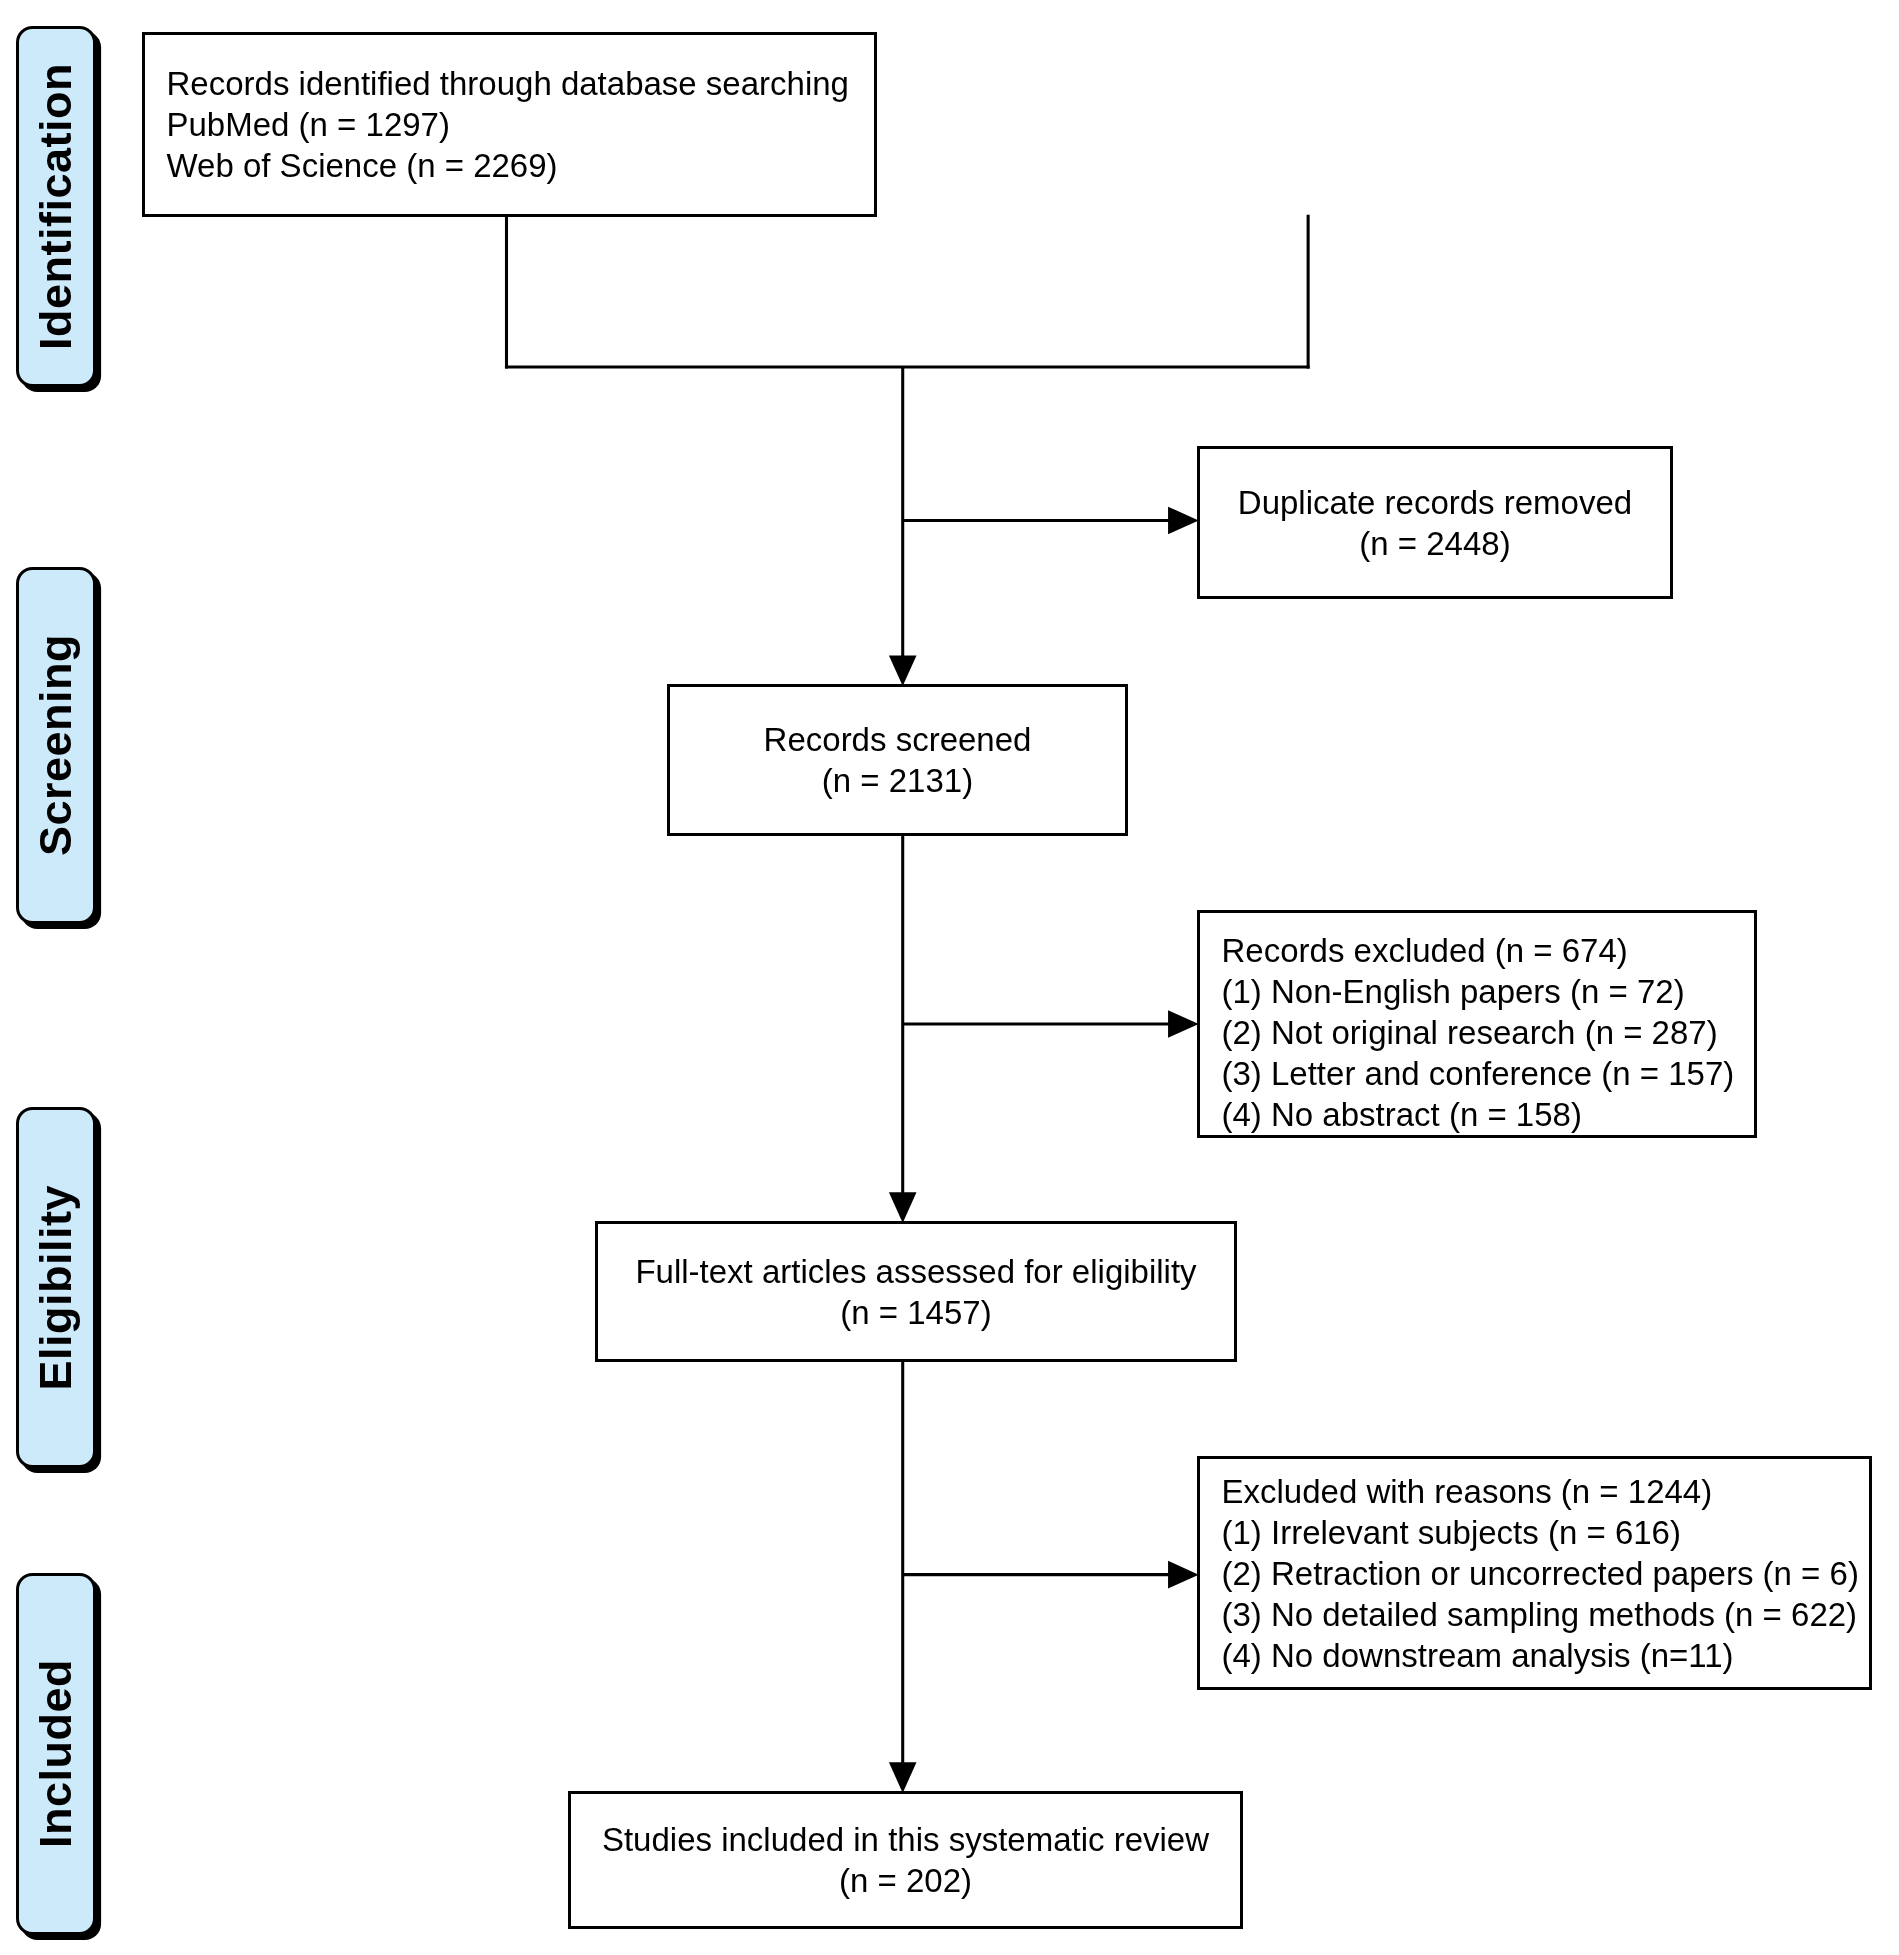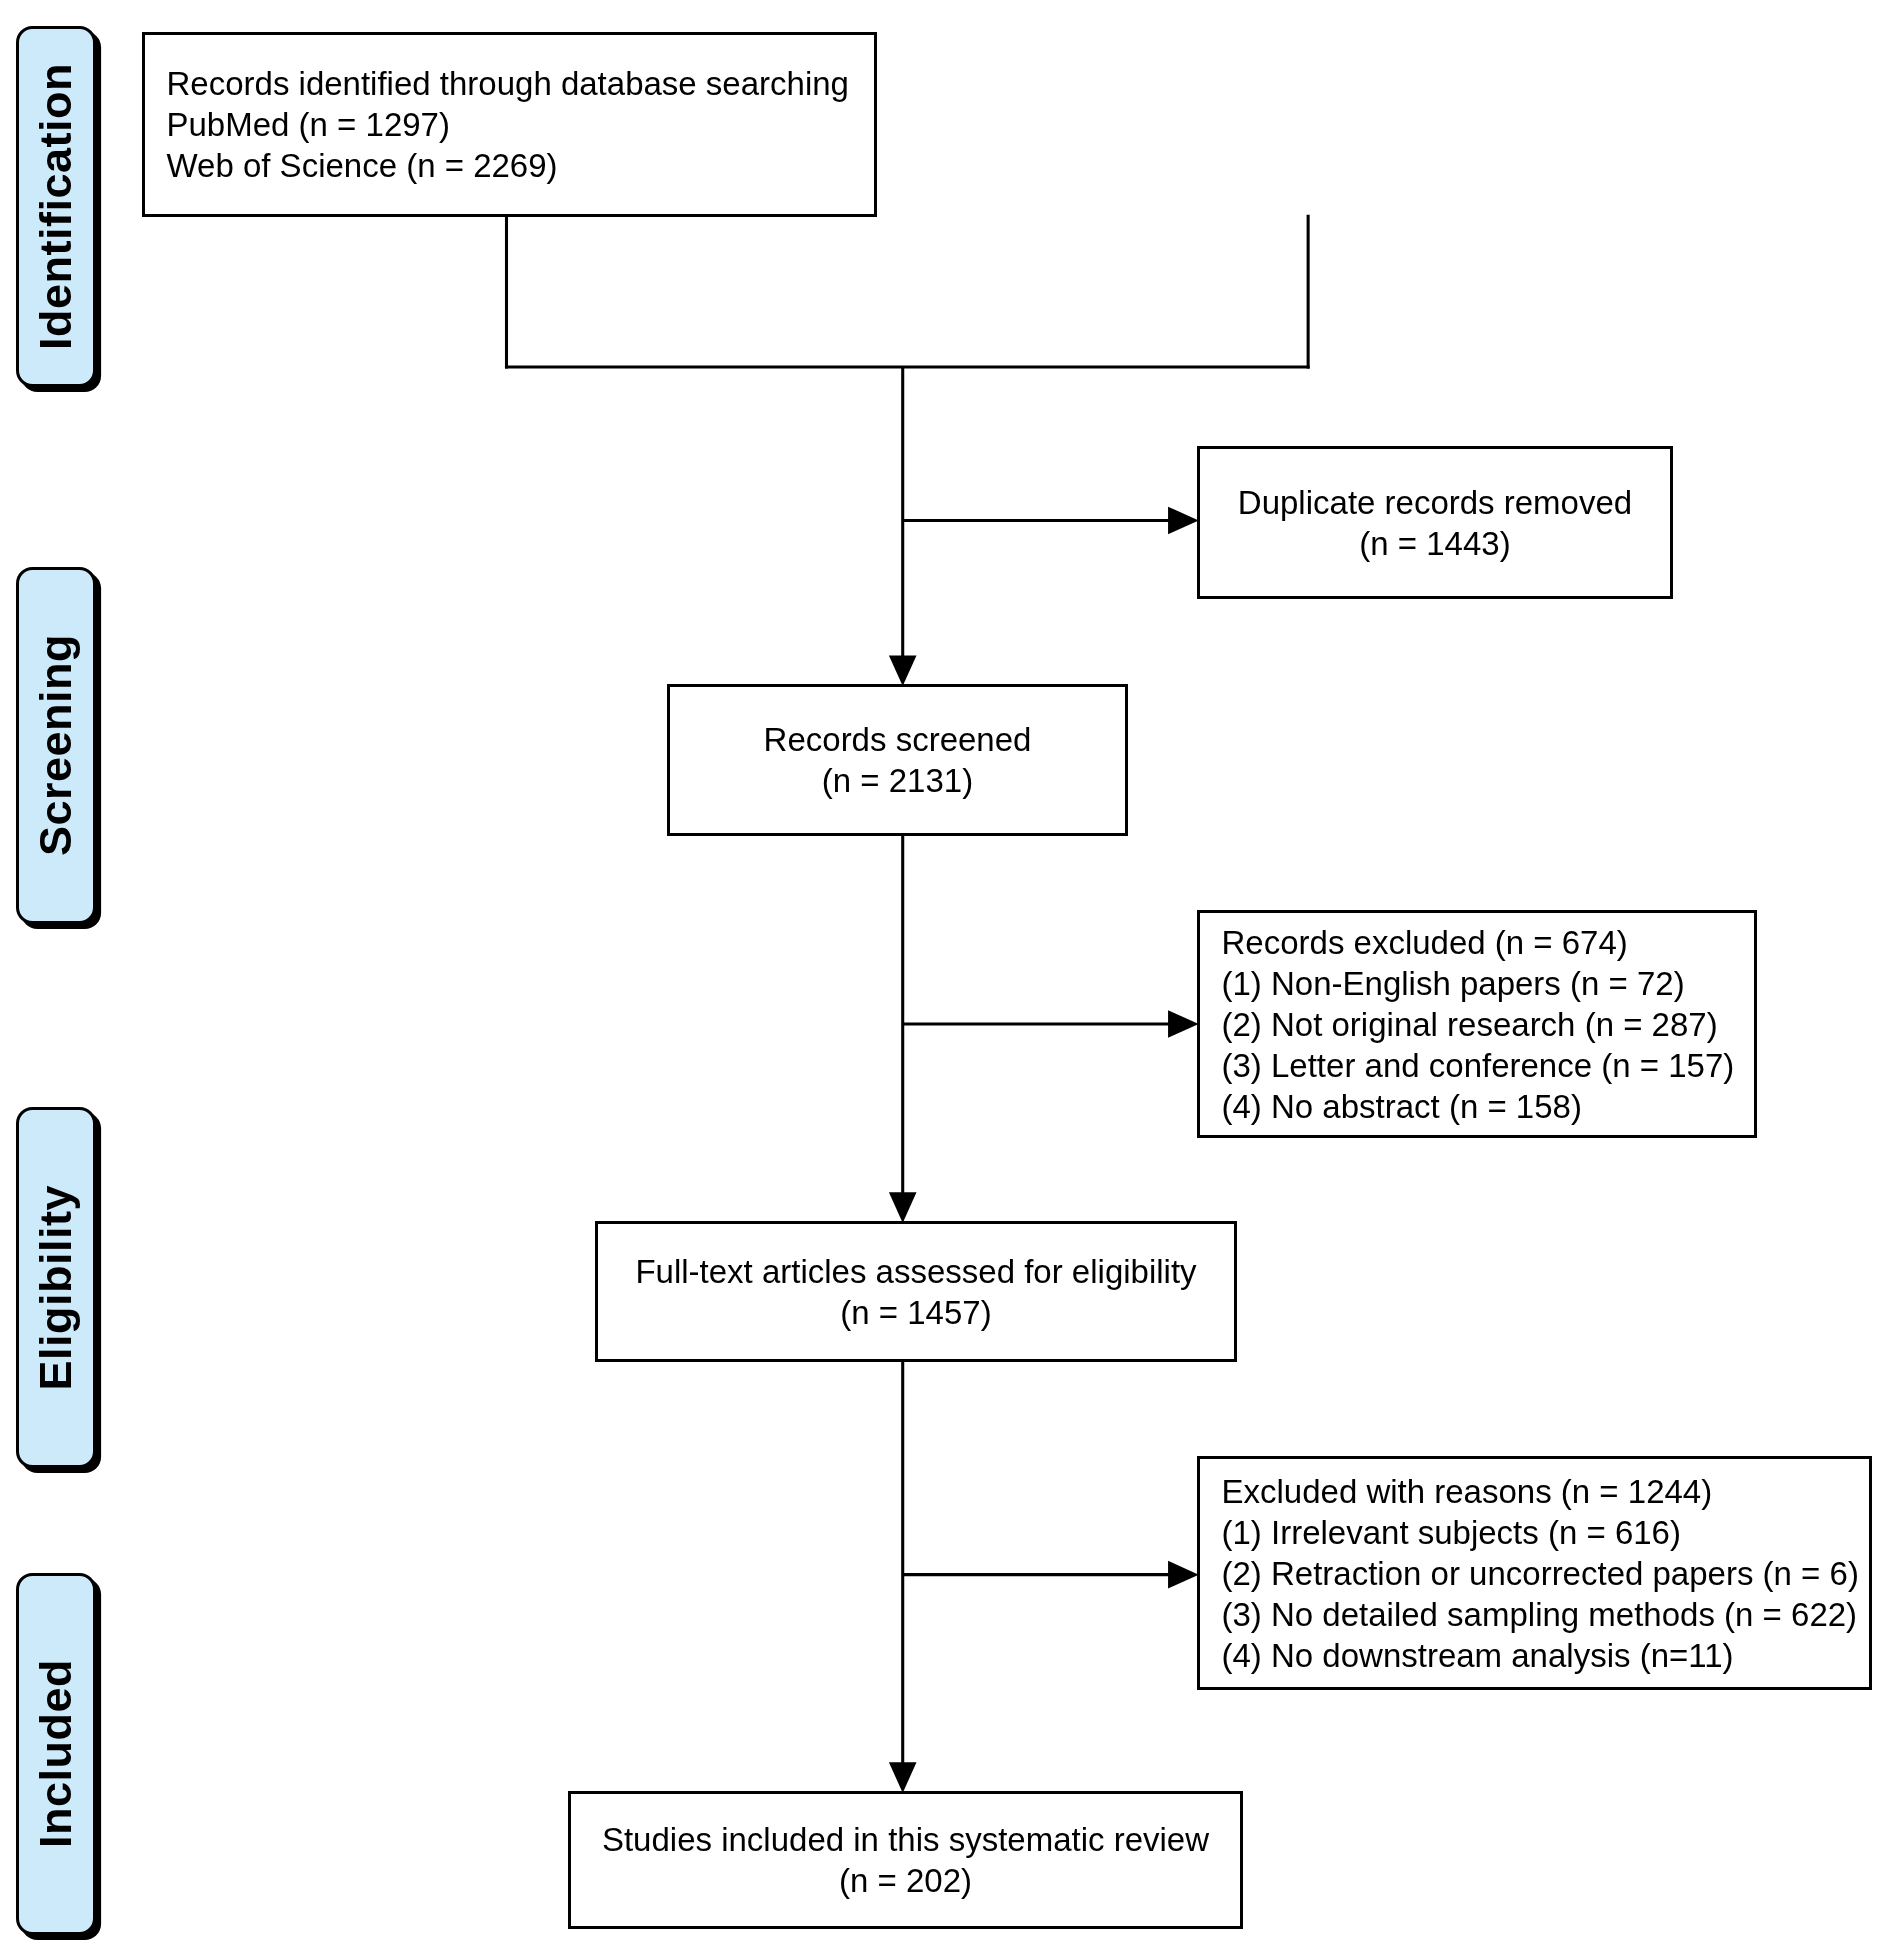--- a/index.html
+++ b/index.html
@@ -77,21 +77,21 @@
     font-weight: bold;
     font-size: 45px;
     letter-spacing: 0.5px;
     white-space: nowrap;
   }
   
   .b-records-identified { left: 142px;  top: 32px;   width: 735px; height: 185px; }
   .b-additional-records { left: 913px; top: 32px;   width: 805px; height: 185px; }
   .b-duplicates-removed { left: 1197px; top: 446px;  width: 476px;  height: 153px; }
   .b-records-screened   { left: 667px; top: 684px; width: 461px;  height: 152px; }
-  .b-records-excluded   { left: 1197px; top: 910px; width: 560px; height: 228px; }
+  .b-records-excluded   { left: 1197px; top: 910px; width: 560px; height: 228px; align-items: flex-end; }
   .b-fulltext-assessed  { left: 595px; top: 1221px; width: 642px; height: 141px; }
   .b-excluded-reasons   { left: 1197px; top: 1456px; width: 675px; height: 234px; }
   .b-studies-included   { left: 568px; top: 1791px; width: 675px; height: 138px; }
   
   .s-identification { top: 25.6px;   height: 361px; }
   .s-screening      { top: 567px; height: 357px; }
   .s-eligibility    { top: 1107px; height: 361px; }
   .s-included       { top: 1573px; height: 362px; }
 </style>
 </head>
@@ -139,21 +139,21 @@
 
   <div class="flow-box align-left b-records-identified">
     <div class="box-text">Records identified through database searching
 PubMed (n = 1297)
 Web of Science (n = 2269)</div>
   </div>
 
 
   <div class="flow-box b-duplicates-removed">
     <div class="box-text">Duplicate records removed
-(n = 1443)</div>
+(n = 2448)</div>
   </div>
 
   <div class="flow-box b-records-screened">
     <div class="box-text">Records screened
 (n = 2131)</div>
   </div>
 
   <div class="flow-box align-left b-records-excluded">
     <div class="box-text">Records excluded (n = 674)
 (1) Non-English papers (n = 72)

